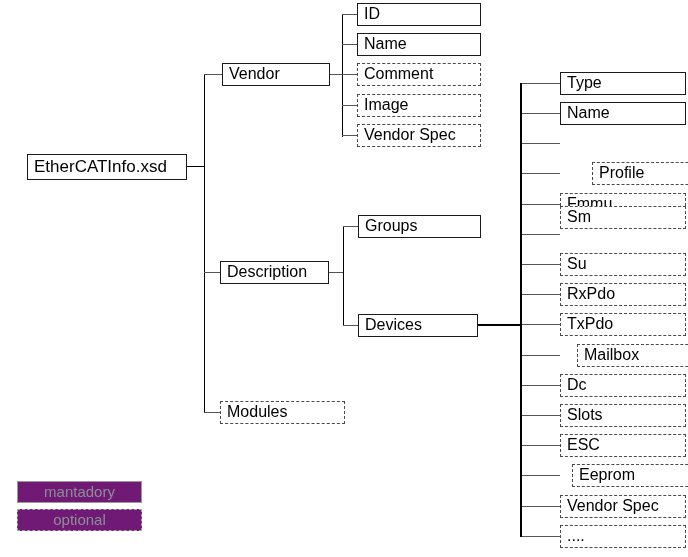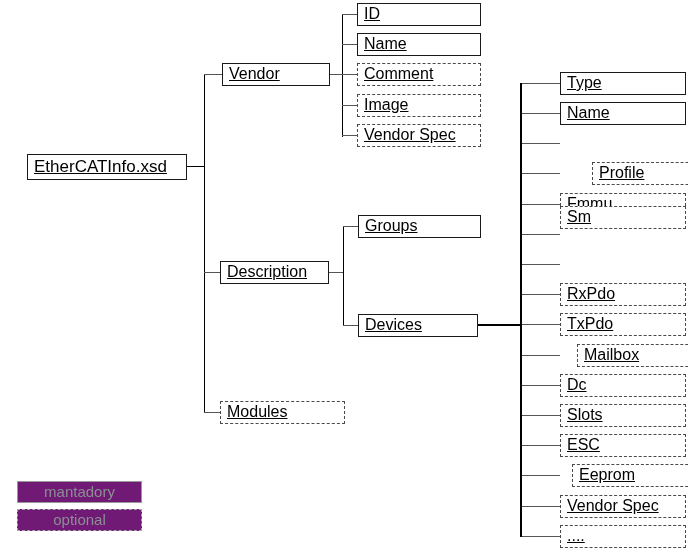--- a/index.html
+++ b/index.html
@@ -3,21 +3,21 @@
 <meta charset="utf-8">
 <style>
   html,body{margin:0;padding:0;background:#fff;}
   .canvas{
     position:relative;width:688px;height:557px;background:#fff;
     font-family:"Liberation Sans",sans-serif;overflow:hidden;
   }
   .node{
     position:absolute;box-sizing:border-box;height:23px;background:#fff;
     border:1px solid #1a1a1a;color:#000;font-size:16px;line-height:20px;
-    padding:0 4px 0 6px;white-space:nowrap;overflow:hidden;text-decoration:underline;
+    padding:0 4px 0 6px;white-space:nowrap;overflow:hidden;
   }
   .node.dashed{border-style:dashed;border-color:#4a4a4a;}
   .node.root{height:26px;font-size:17px;line-height:23px;}
   .legend{
     position:absolute;box-sizing:border-box;height:22px;width:125px;background:#701a75;
     text-align:center;font-size:15px;line-height:19px;color:#8a8f93;
   }
   .legend.solid{border:1px solid #999;}
   .legend.dash{border:1px dashed #a6a6a6;}
   .ln{position:absolute;background:#000;}
@@ -77,20 +77,21 @@
   <div class="node dashed" style="left:357px;top:124px;width:124px;">Vendor Spec</div>
 
   <div class="node" style="left:358px;top:215px;width:123px;">Groups</div>
   <div class="node" style="left:358px;top:314px;width:120px;">Devices</div>
 
   <div class="node" style="left:560px;top:72px;width:126px;">Type</div>
   <div class="node" style="left:560px;top:102px;width:126px;">Name</div>
   <div class="node dashed" style="left:592px;top:162px;width:126px;">Profile</div>
   <div class="node dashed" style="left:560px;top:193px;width:126px;">Fmmu</div>
   <div class="node dashed" style="left:560px;top:206px;width:126px;">Sm</div>
+  <div class="node dashed" style="left:560px;top:253px;width:126px;">Su</div>
   <div class="node dashed" style="left:560px;top:283px;width:126px;">RxPdo</div>
   <div class="node dashed" style="left:560px;top:313px;width:126px;">TxPdo</div>
   <div class="node dashed" style="left:560px;top:344px;width:126px;margin-left:17px;">Mailbox</div>
   <div class="node dashed" style="left:560px;top:374px;width:126px;">Dc</div>
   <div class="node dashed" style="left:560px;top:404px;width:126px;">Slots</div>
   <div class="node dashed" style="left:560px;top:434px;width:126px;">ESC</div>
   <div class="node dashed" style="left:572px;top:464px;width:126px;">Eeprom</div>
   <div class="node dashed" style="left:560px;top:495px;width:126px;">Vendor Spec</div>
   <div class="node dashed" style="left:560px;top:525px;width:126px;">....</div>
 

